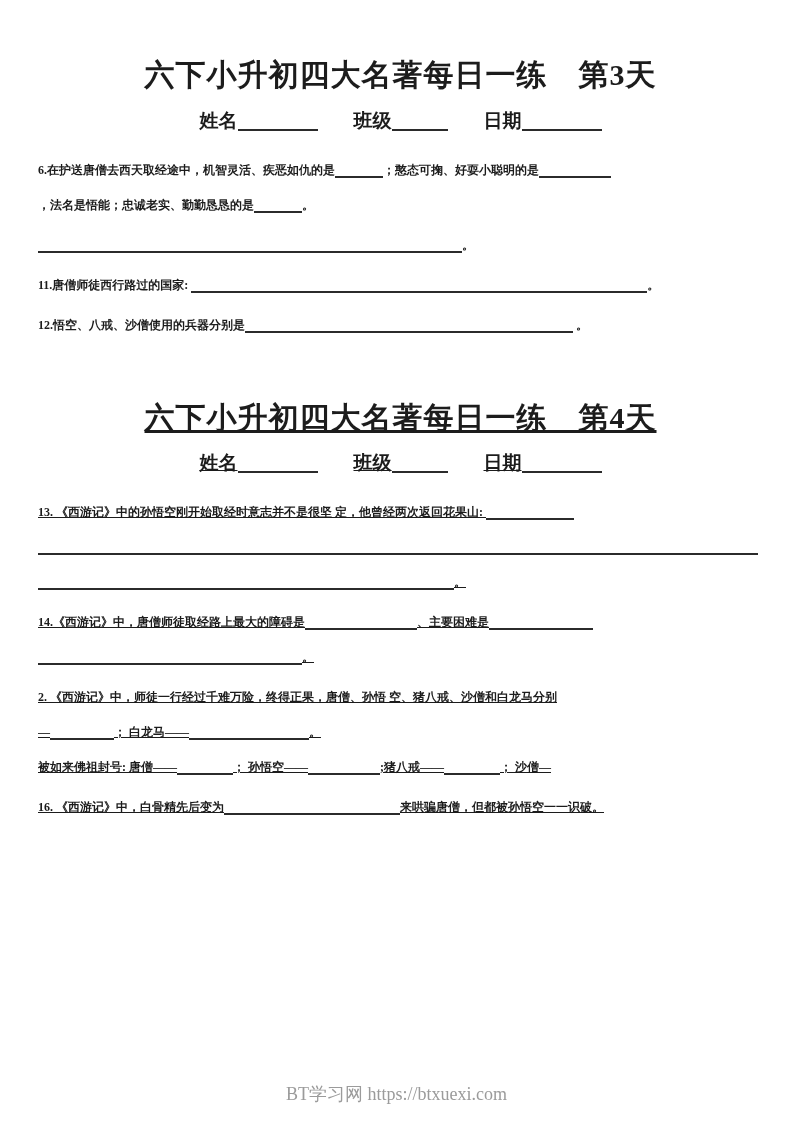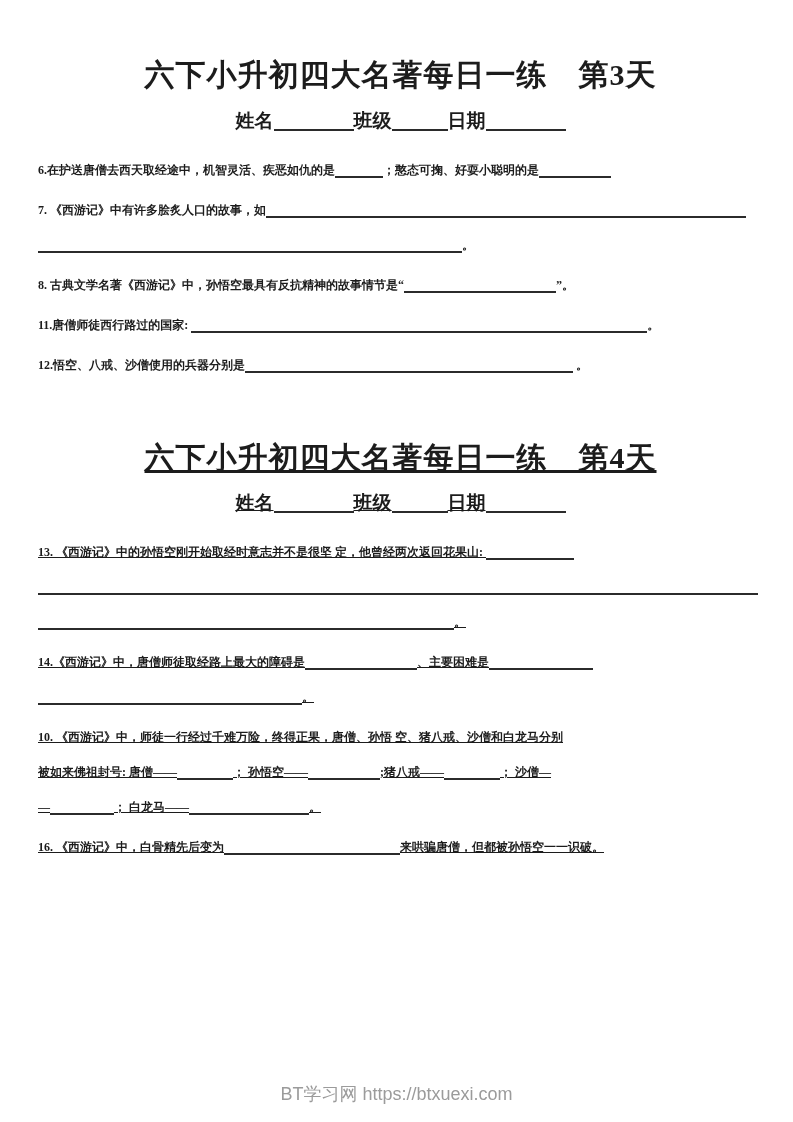--- a/index.html
+++ b/index.html
@@ -19,20 +19,21 @@
     margin:0 0 14px 0;
     font-size:30px;
     line-height:1.25;
     text-align:center;
     letter-spacing:1px;
     font-weight:800;
   }
   .fields{
     display:flex;
     justify-content:center;
+    gap:36px;
     font-size:19px;
     line-height:25px;
     margin-bottom:20px;
   }
   .field{white-space:nowrap;}
   .questions{font-size:12px;}
   .question{margin-bottom:5px;}
   .qline{
     line-height:35px;
     white-space:nowrap;
@@ -43,48 +44,45 @@
     display:inline-block;
     height:1em;
     border-bottom:2px solid #2b2b2b;
     vertical-align:-4px;
   }
   .watermark{
     position:absolute;
     left:0;right:0;
     bottom:28px;
     text-align:center;
-    font-family:Liberation Sans, sans-serif;
+    font-family:Liberation Serif, serif;
     font-weight:400;
     font-size:18px;
     color:#9b9b9b;
   }
 </style>
 </head>
 <body>
 
 <div class="page">
 
   <section class="day day-1">
     <h1 class="section-title">六下小升初四大名著每日一练　第3天</h1>
     <div class="fields">
       <span class="field"><span>姓名</span><span><span class="blank" style="width: 80px;"></span></span></span>
       <span class="field"><span>班级</span><span><span class="blank" style="width: 56px;"></span></span></span>
       <span class="field"><span>日期</span><span><span class="blank" style="width: 80px;"></span></span></span>
     </div>
     <div class="questions">
         <div class="question">
           <div class="qline">6.在护送唐僧去西天取经途中，机智灵活、疾恶如仇的是<span class="blank" style="width: 48px;"></span>；憨态可掬、好耍小聪明的是<span class="blank" style="width: 72px;"></span></div>
+          <div class="qline">，法名是悟能；忠诚老实、勤勤恳恳的是<span class="blank" style="width: 48px;"></span>。</div>
         </div>
         <div class="question">
-          <div class="qline">7. 《西游记》中有许多脍炙人口的故事，如<span class="blank" style="width: 480px;"></span></div>
           <div class="qline"><span class="blank" style="width: 424px;"></span>。</div>
-        </div>
-        <div class="question">
-          <div class="qline">8. 古典文学名著《西游记》中，孙悟空最具有反抗精神的故事情节是“<span class="blank" style="width: 152px;"></span>”。</div>
         </div>
         <div class="question">
           <div class="qline">11.唐僧师徒西行路过的国家: <span class="blank" style="width: 456px;"></span>。</div>
         </div>
         <div class="question">
           <div class="qline">12.悟空、八戒、沙僧使用的兵器分别是<span class="blank" style="width: 328px;"></span> 。</div>
         </div>
       </div>
   </section>
 
@@ -99,23 +97,23 @@
         <div class="question">
           <div class="qline">13. 《西游记》中的孙悟空刚开始取经时意志并不是很坚 定，他曾经两次返回花果山: <span class="blank" style="width: 88px;"></span></div>
           <div class="qline"><span class="blank" style="width: 720px;"></span></div>
           <div class="qline"><span class="blank" style="width: 416px;"></span>。</div>
         </div>
         <div class="question">
           <div class="qline">14.《西游记》中，唐僧师徒取经路上最大的障碍是<span class="blank" style="width: 112px;"></span>、主要困难是<span class="blank" style="width: 104px;"></span></div>
           <div class="qline"><span class="blank" style="width: 264px;"></span>。</div>
         </div>
         <div class="question">
-          <div class="qline">10. 《西游记》中，师徒一行经过千难万险，终得正果，唐僧、孙悟 空、猪八戒、沙僧和白龙马分别</div>
+          <div class="qline">2. 《西游记》中，师徒一行经过千难万险，终得正果，唐僧、孙悟 空、猪八戒、沙僧和白龙马分别</div>
+          <div class="qline">—<span class="blank" style="width: 64px;"></span>； 白龙马——<span class="blank" style="width: 120px;"></span>。</div>
           <div class="qline">被如来佛祖封号: 唐僧——<span class="blank" style="width: 56px;"></span>； 孙悟空——<span class="blank" style="width: 72px;"></span>;猪八戒——<span class="blank" style="width: 56px;"></span>； 沙僧—</div>
-          <div class="qline">—<span class="blank" style="width: 64px;"></span>； 白龙马——<span class="blank" style="width: 120px;"></span>。</div>
         </div>
         <div class="question">
           <div class="qline">16. 《西游记》中，白骨精先后变为<span class="blank" style="width: 176px;"></span>来哄骗唐僧，但都被孙悟空一一识破。</div>
         </div>
       </div>
   </section>
 
   <div class="watermark">BT学习网 https://btxuexi.com</div>
 </div>
 

